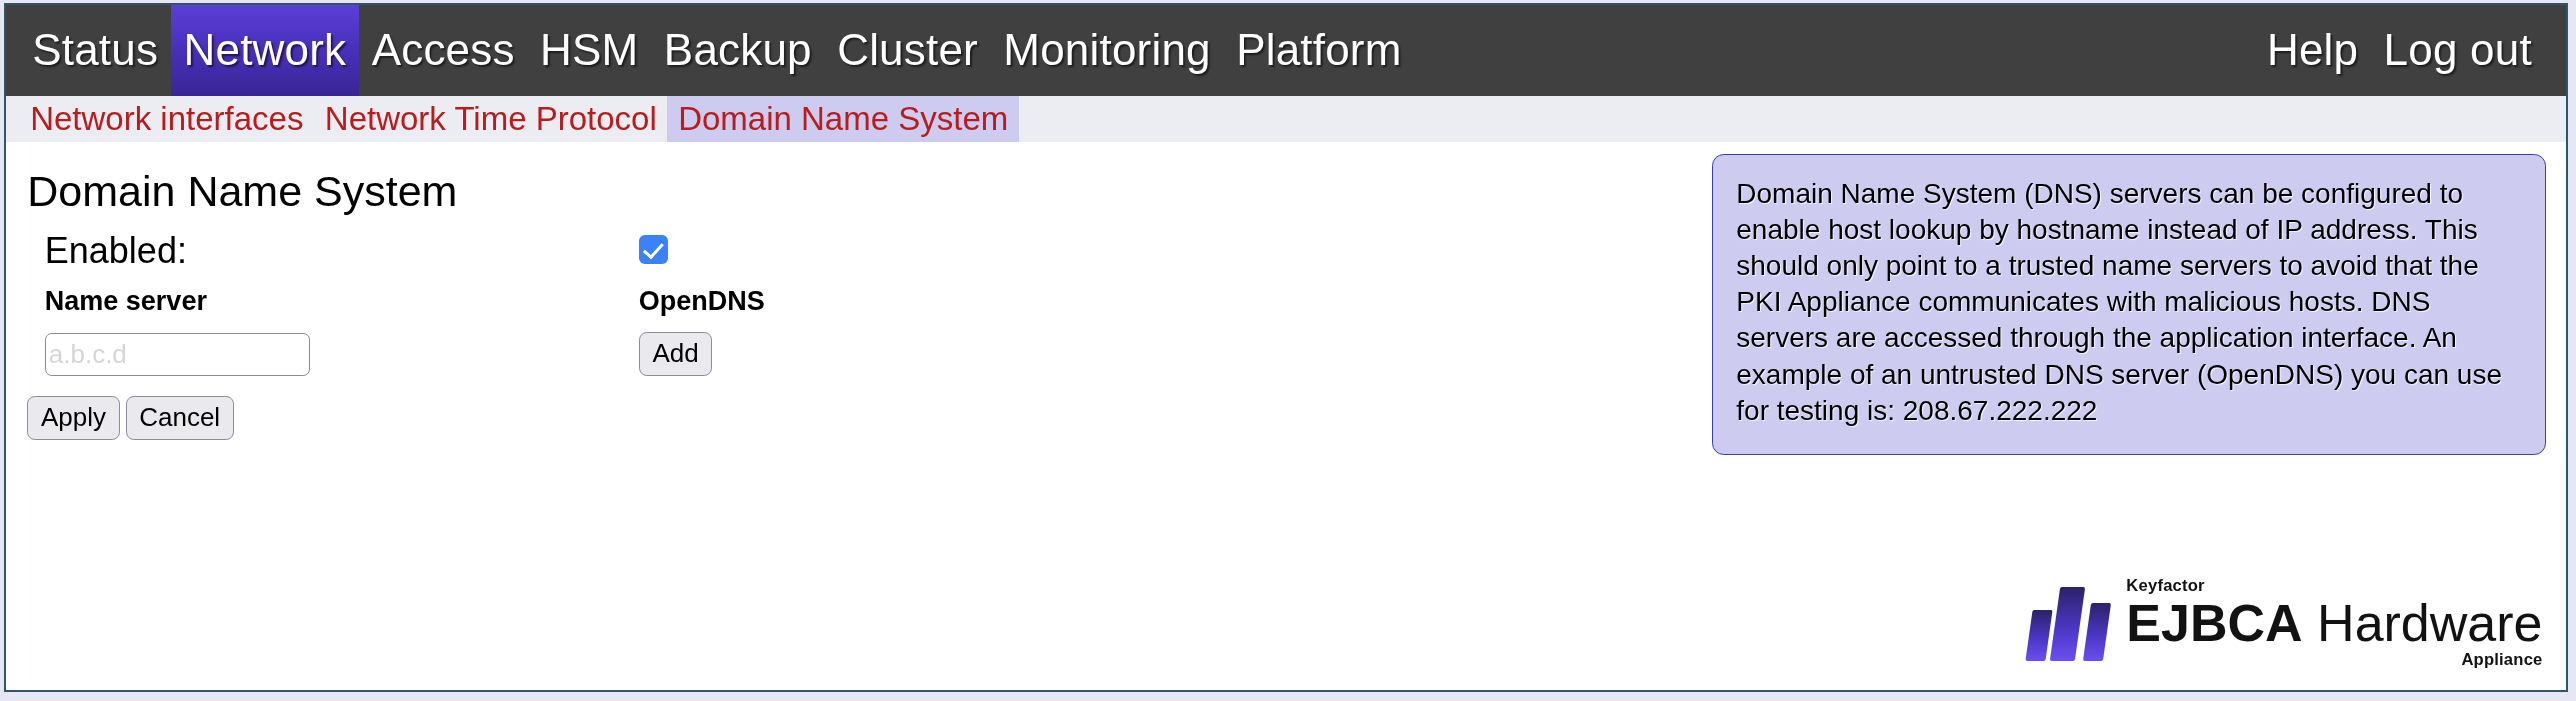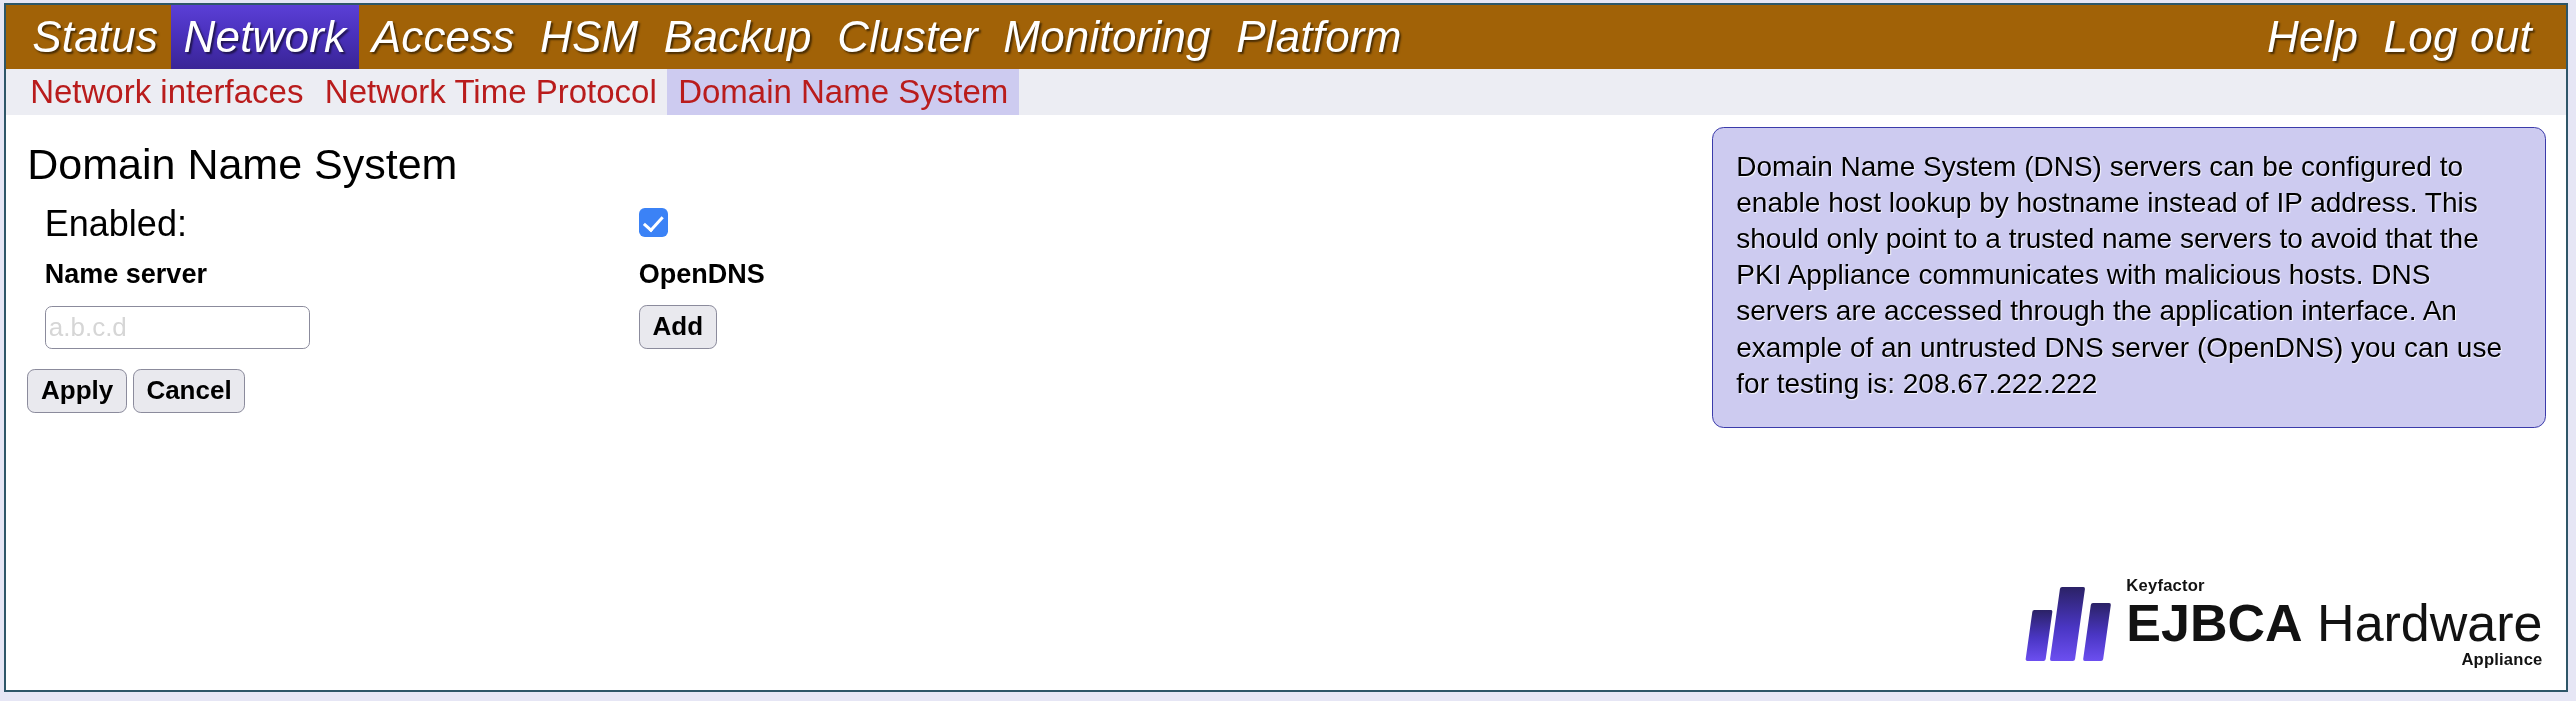--- a/index.html
+++ b/index.html
@@ -24,27 +24,26 @@
     background: #ffffff;
     border: 2.9px solid #2e5668;
     box-sizing: border-box;
     display: flex;
     flex-direction: column;
   }
 
   
   .topnav {
     flex: 0 0 auto;
-    height: 64px;
-    background: #a16207;
+    height: 91px;
+    background: #404040;
     display: flex;
     align-items: stretch;
     padding: 0 0 0 13.6px;
     box-sizing: border-box;
-    font-style: italic;
   }
   .topnav-left,
   .topnav-right {
     display: flex;
     align-items: stretch;
   }
   .topnav-right {
     margin-left: auto;
     padding-right: 21.4px;
   }
@@ -178,21 +177,20 @@
   .btn {
     font-family: "Liberation Sans", sans-serif;
     font-size: 26px;
     line-height: 1;
     color: #000000;
     background: #e9e9ee;
     border: 1.9px solid #8b8b9c;
     border-radius: 7.8px;
     padding: 6.8px 12.7px 8.8px 12.7px;
     cursor: pointer;
-    font-weight: bold;
   }
 
   .actions-row {
     margin-top: 13.6px;
     margin-left: 0px;
     display: flex;
     gap: 5.8px;
   }
 
   

